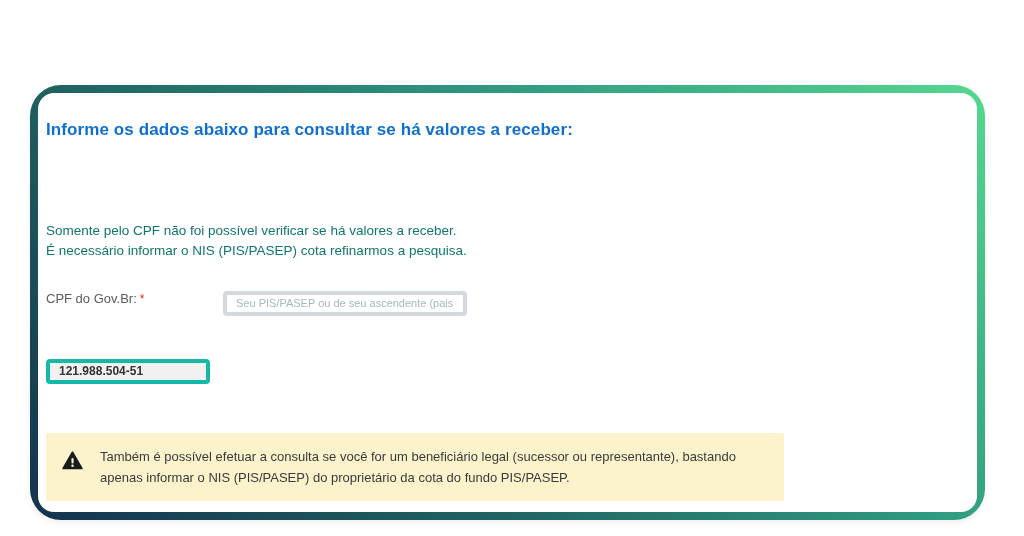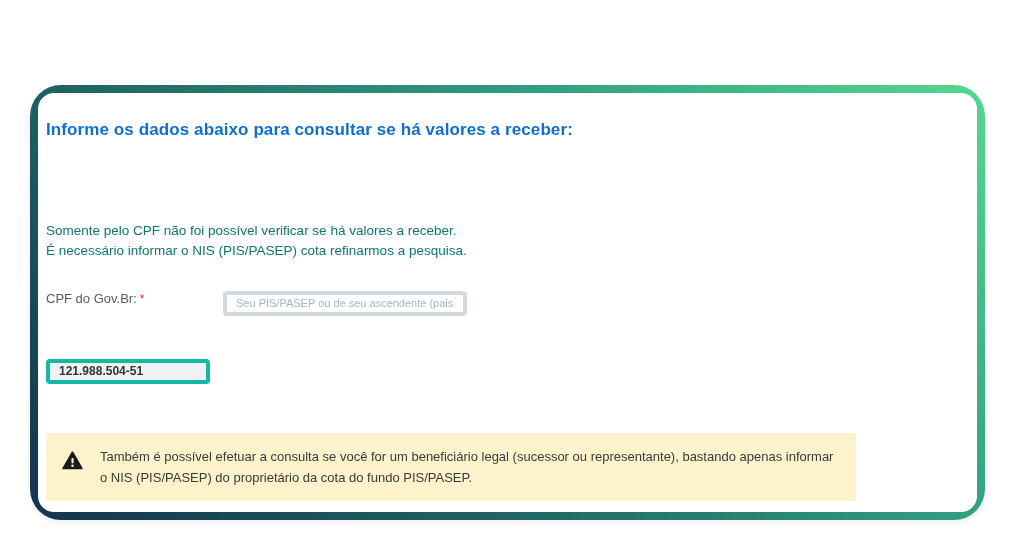--- a/index.html
+++ b/index.html
@@ -71,21 +71,21 @@
   .nis-input {
     width: 244px;
     background: #ffffff;
     border-color: #d4d9de;
     font-size: 11px;
     color: #333333;
   }
   .nis-input::placeholder { color: #aab4bf; }
   .warning-box {
     margin-top: 49px;
-    width: 810px;
+    width: 738px;
     background: #fcf3cd;
     border-radius: 2px;
     display: flex;
     align-items: flex-start;
     gap: 17px;
     padding: 13px 20px 13px 16px;
   }
   .warning-icon-wrap {
     flex: 0 0 auto;
     margin-top: 5px;

